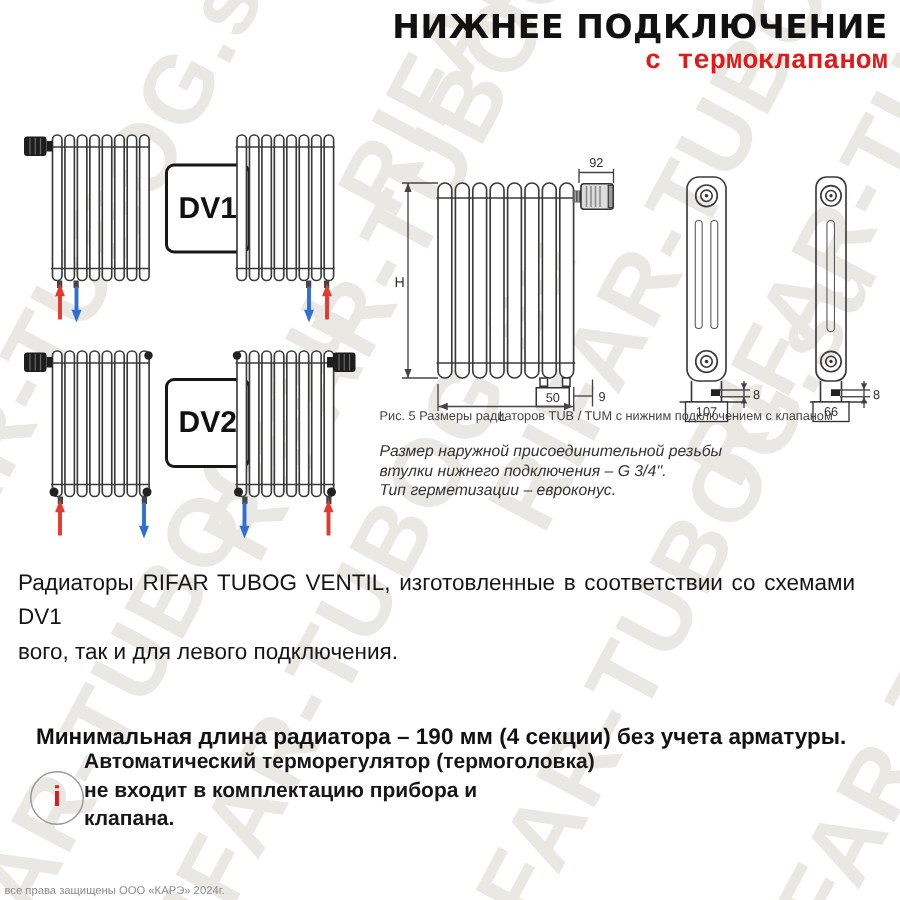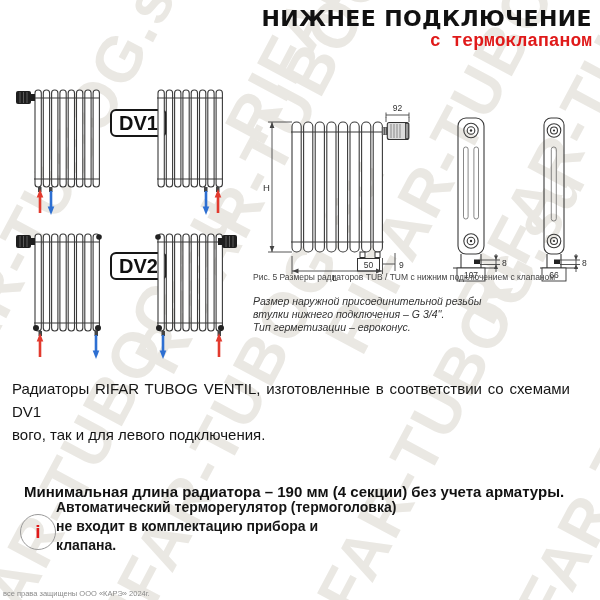--- a/index.html
+++ b/index.html
@@ -22,21 +22,21 @@
   .dim{stroke:#444;stroke-width:.9;fill:none;}
   .dimfill{fill:#444;stroke:none;}
   .dimtxt{font:8.5px "Liberation Sans",sans-serif;fill:#333;}
   .dimtxt.big{font-size:9.5px;}
   .head{fill:#1e1e1e;stroke:none;}
   .ridge{stroke:#6a6a6a;stroke-width:.8;}
   .arr line{stroke-width:2.6;}
   .arrR line{stroke:var(--arrR);} .arrR polygon{fill:var(--arrR);}
   .arrB line{stroke:var(--arrB);} .arrB polygon{fill:var(--arrB);}
   .dvlabel{position:absolute;border:2px solid #161616;border-radius:6px;background:#fff;
-           padding:0 7px;font-weight:bold;font-size:20px;line-height:24px;color:#111;}
+           padding:16px 7px;font-weight:bold;font-size:20px;line-height:24px;color:#111;}
   
   .caption{position:absolute;left:253px;top:272px;font-size:8.5px;color:#444;}
   .note{position:absolute;left:253px;top:295px;font-style:italic;font-size:10.5px;
         line-height:13px;color:#333;}
   
   .para{position:absolute;left:12px;top:377px;width:558px;font-size:15px;line-height:23px;color:#151515;}
   .para .just{text-align:justify;text-align-last:justify;}
   .minlen{position:absolute;left:24px;top:452px;width:558px;font-size:15px;font-weight:bold;color:#111;margin-top:31px;}
   .infobox{position:absolute;left:20px;top:498px;display:flex;}
   .info-icon{width:34px;height:34px;margin-top:16px;border:1.6px solid #9a9a9a;border-radius:50%;

